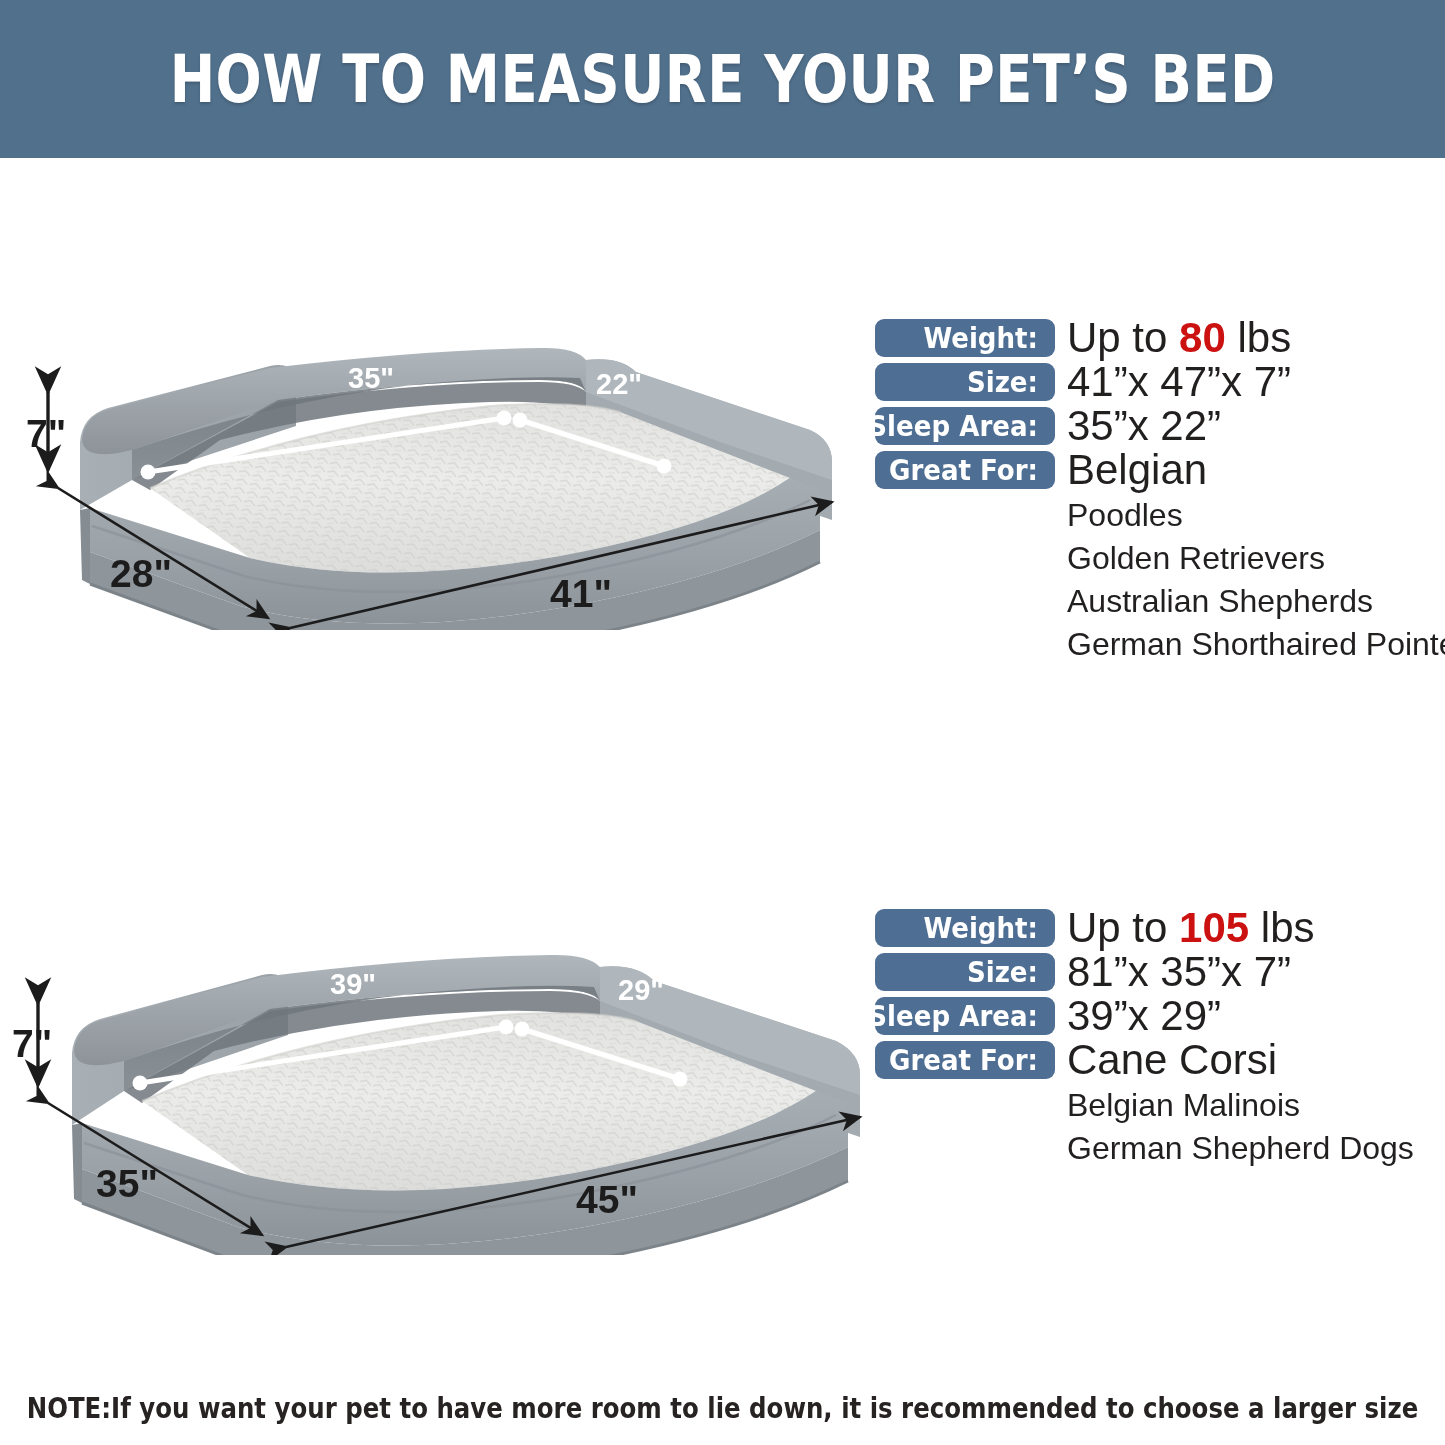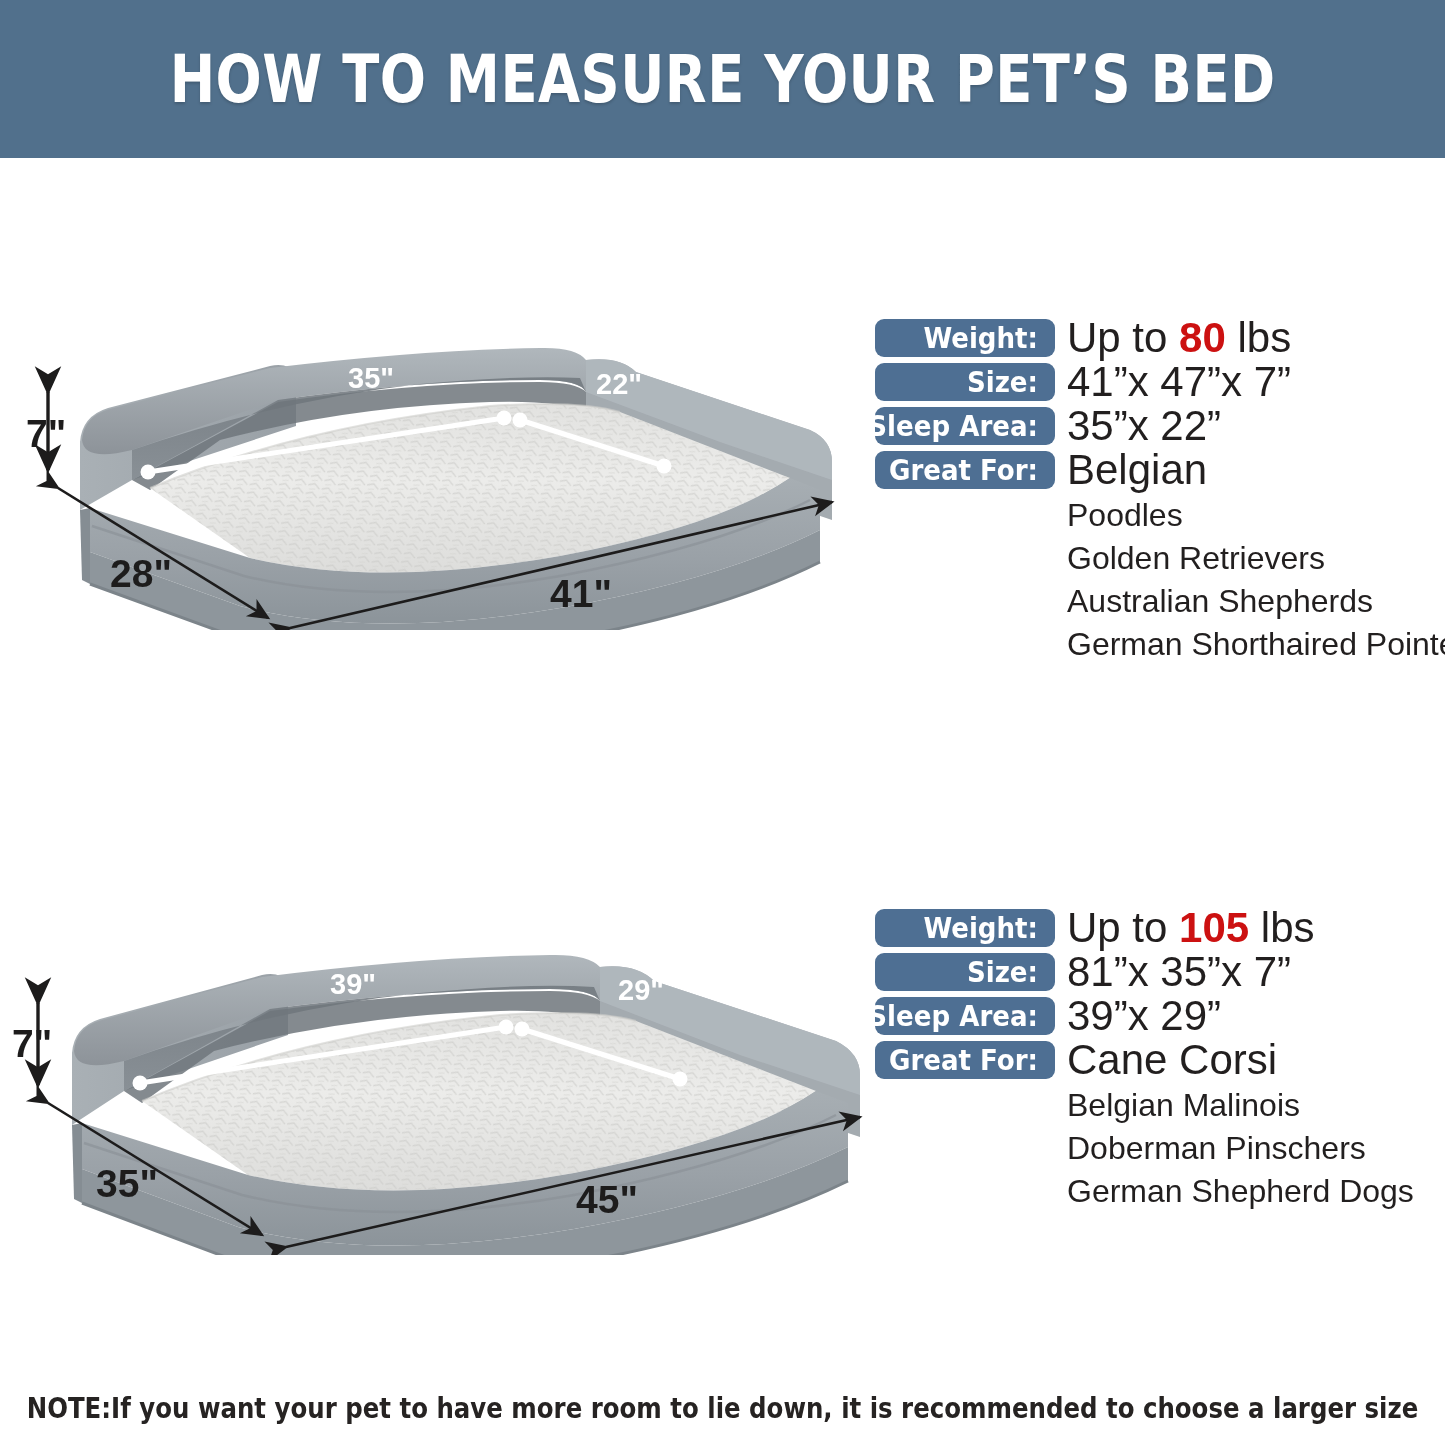--- a/index.html
+++ b/index.html
@@ -329,18 +329,17 @@
 
   <div class="spec-row">
     <div class="spec-pill">
       <span class="spec-pill-label">Great For:</span>
     </div>
     <div class="spec-value">Cane Corsi</div>
   </div>
 
   <div class="breed-list">
     <div class="breed-item">Belgian Malinois</div>
-    <div class="breed-item">Doberman Pinschers</div>
     <div class="breed-item">German Shepherd Dogs</div>
   </div>
 </div>
 
 <div id="footer-note">NOTE:If you want your pet to have more room to lie down, it is recommended to choose a larger size</div>
 
 </body></html>

